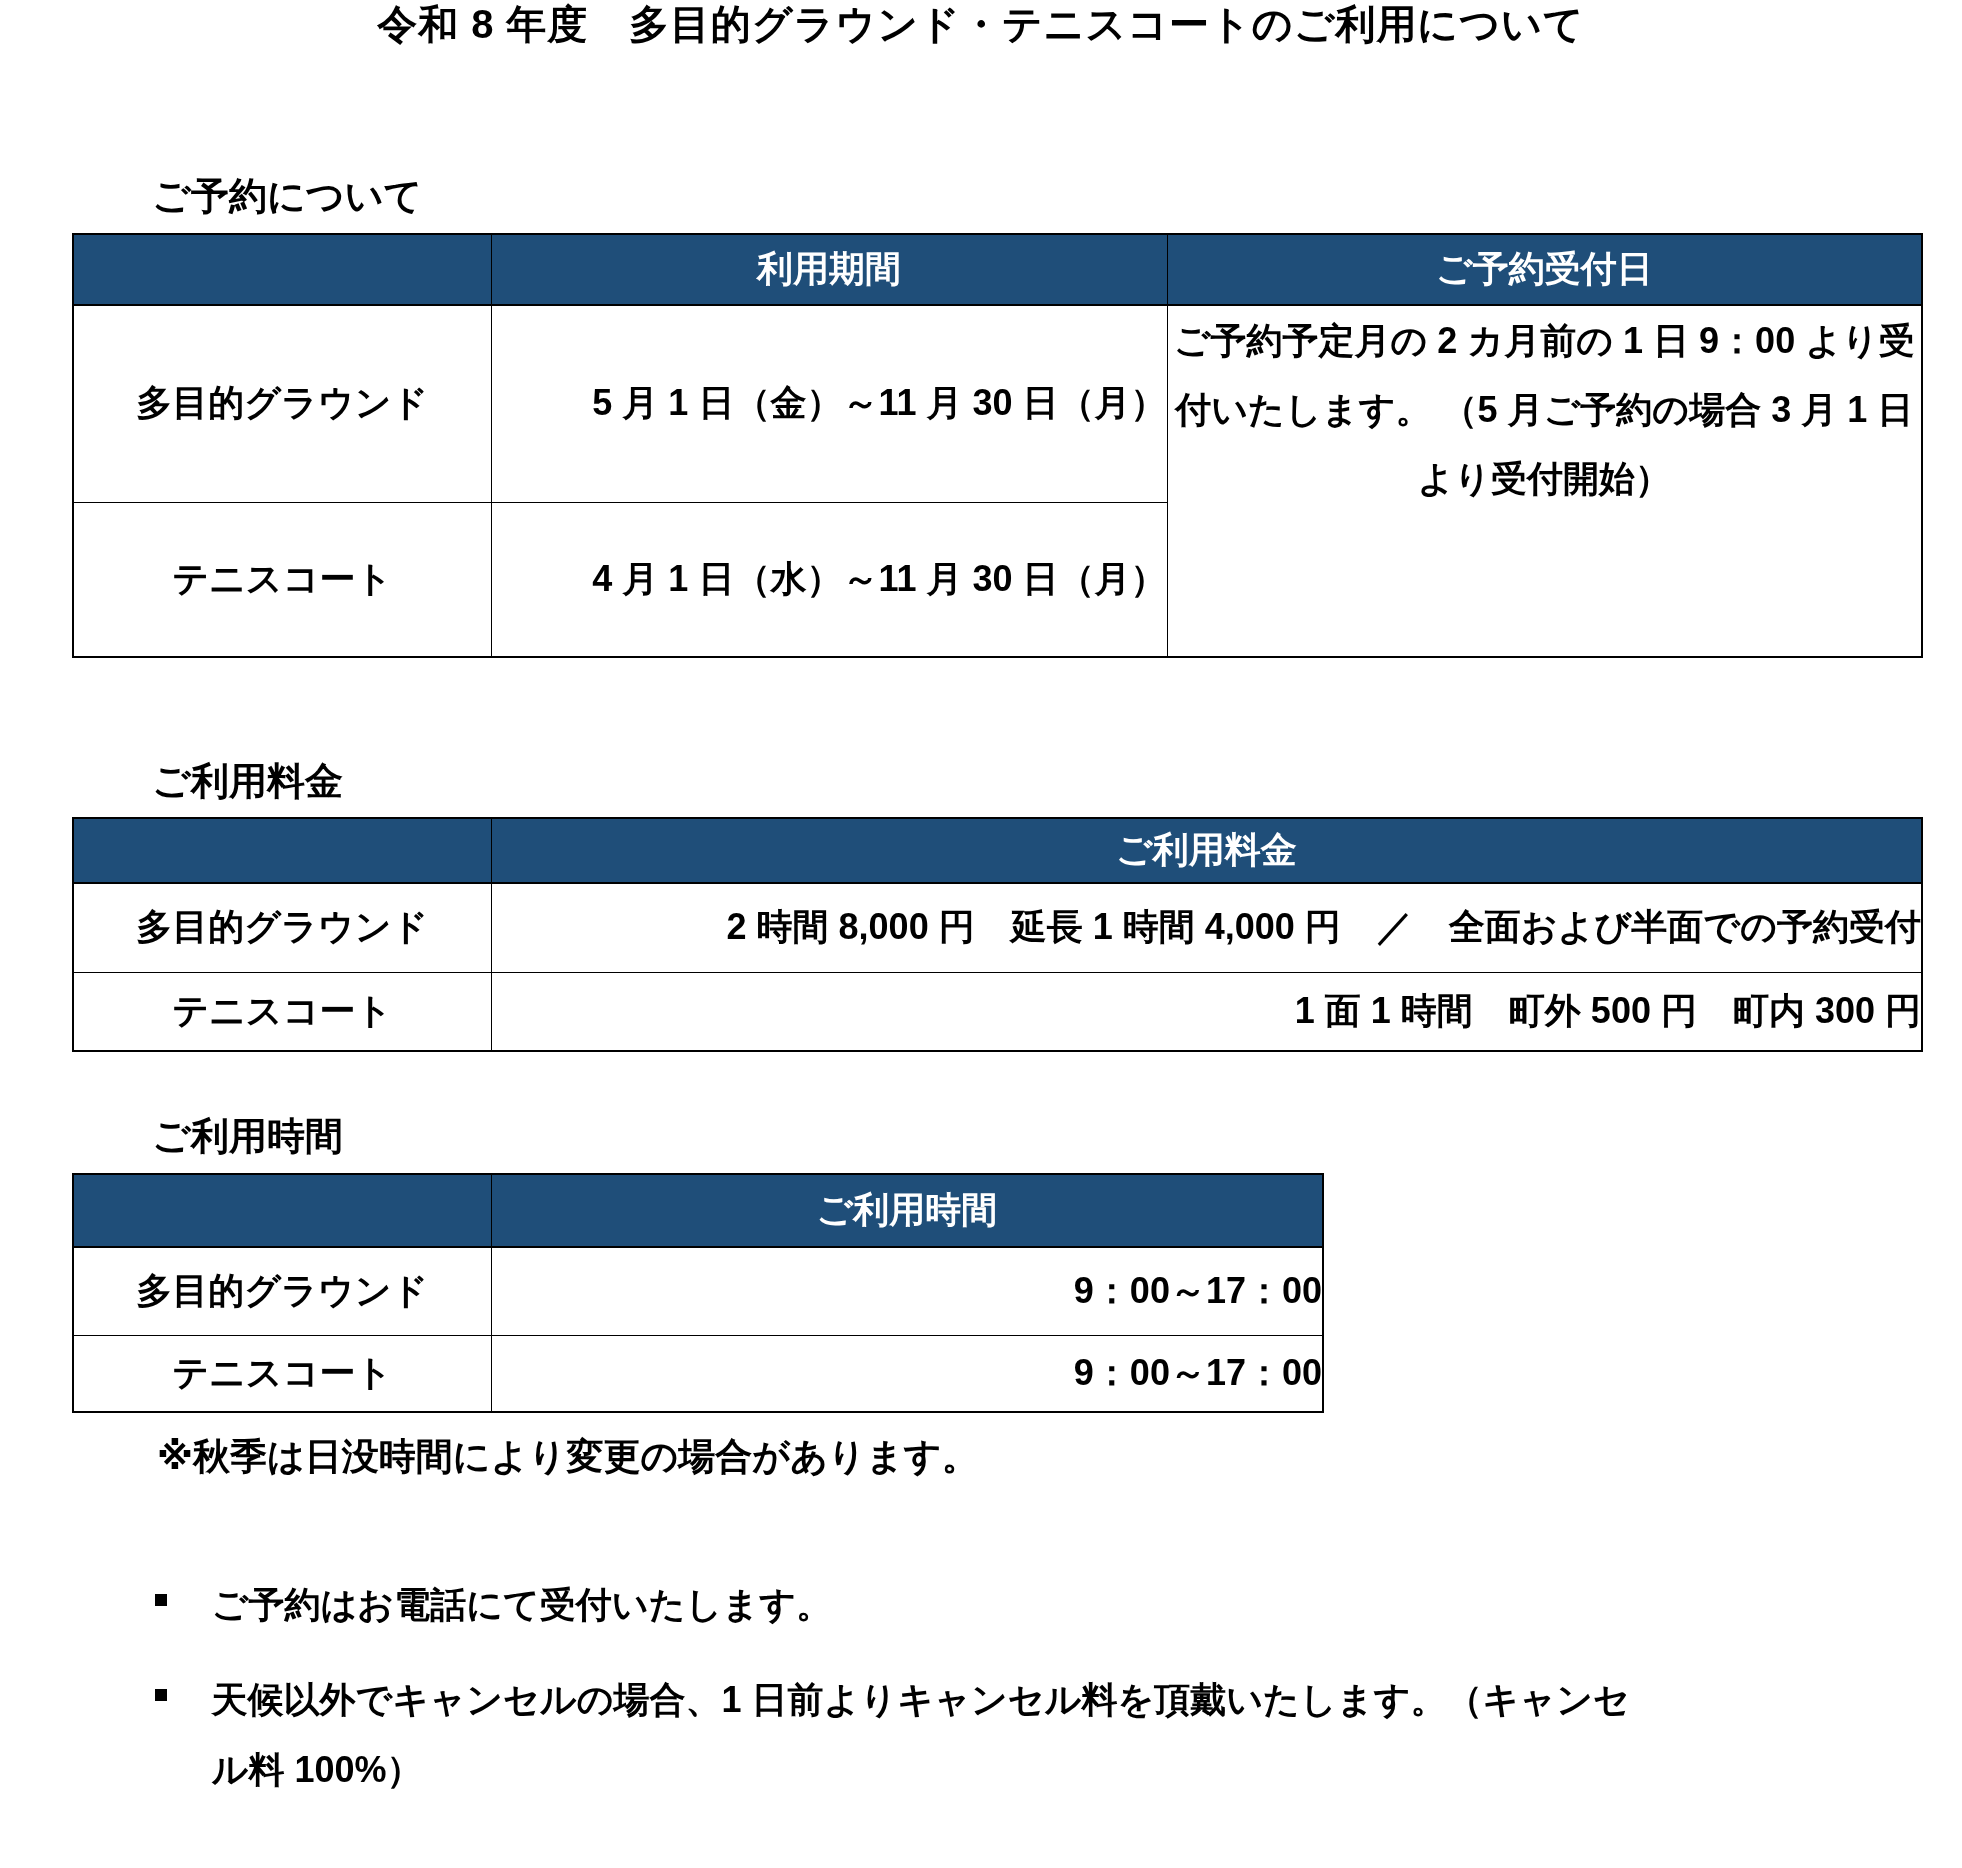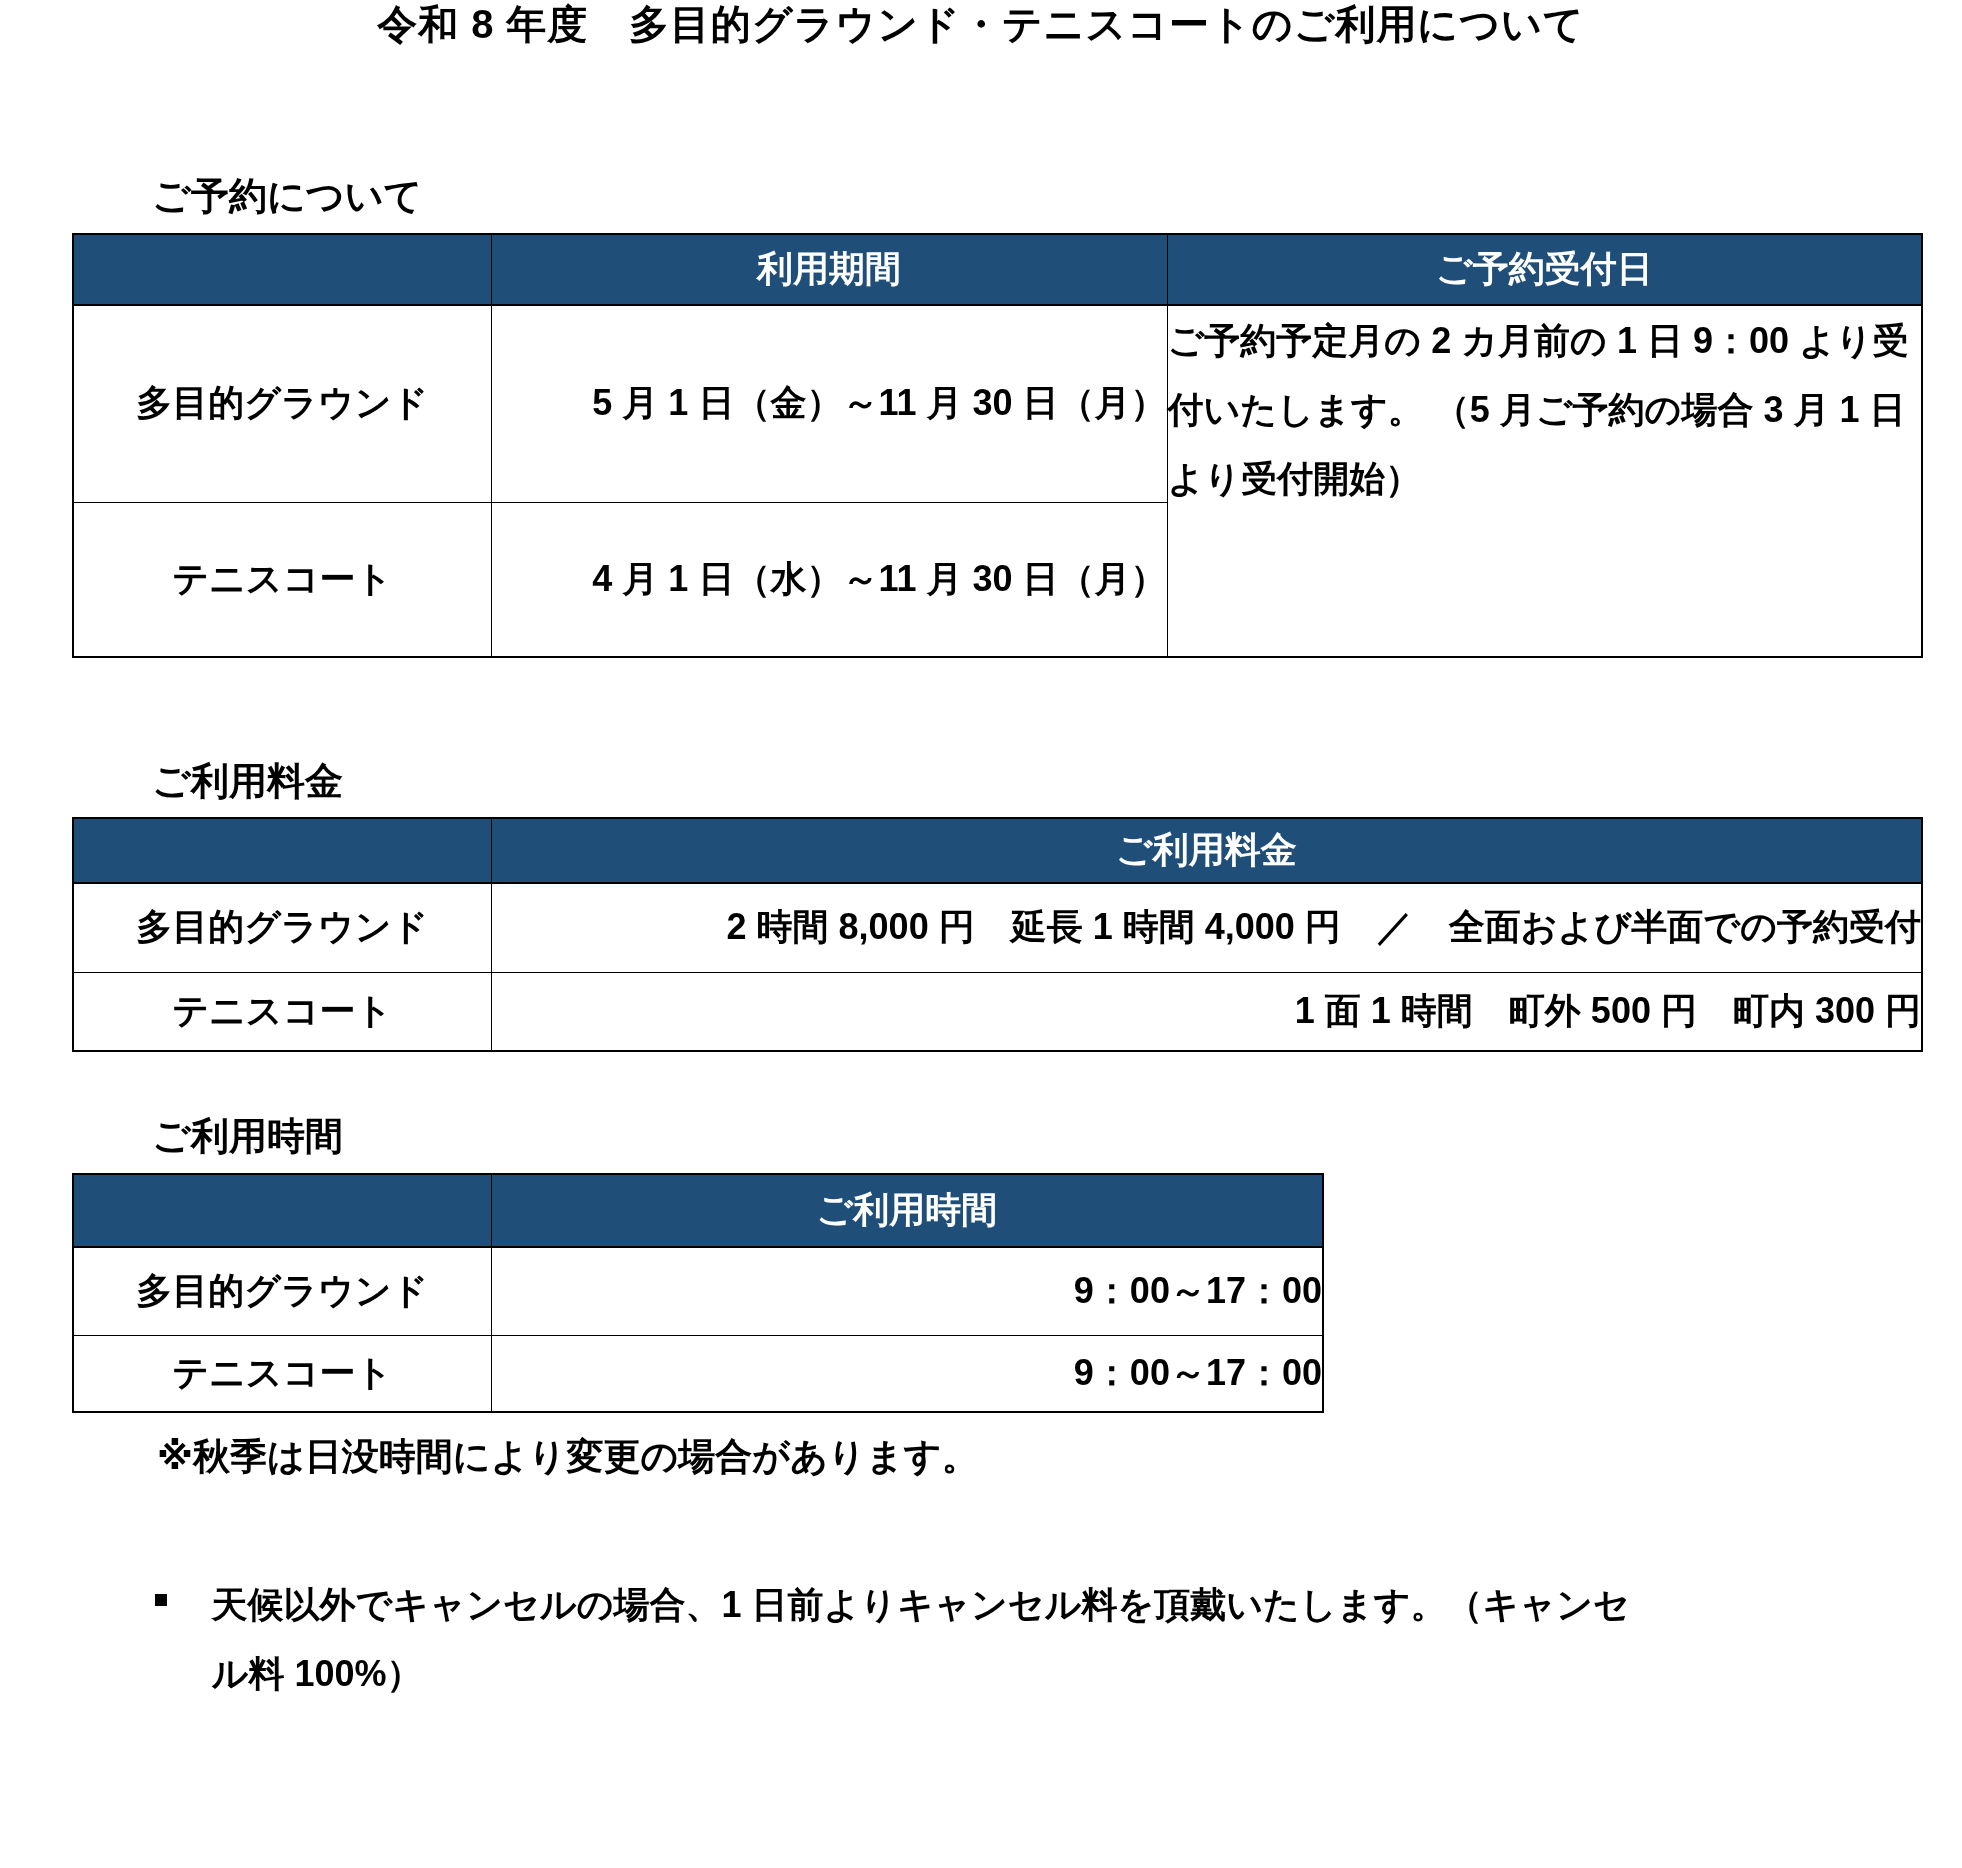--- a/index.html
+++ b/index.html
@@ -30,21 +30,21 @@
   table.doc-table td{
     border:1.9px solid #000;padding:0;font-size:36px;
   }
   table.doc-table thead th{
     background:#1F4E79;color:#ffffff;text-align:center;
     border-bottom:2.8px solid #000;font-weight:bold;
   }
   td.facility-cell{padding-left:18.6px;vertical-align:middle;text-align:center;}
   td.value-cell{padding-left:18.6px;vertical-align:middle;text-align:right;}
   td.reception-cell{
-    padding:11.2px 15px 0 18.6px;vertical-align:top;text-align:left;
+    padding:11.2px 15px 0 18.6px;vertical-align:top;text-align:center;
     line-height:1.92;
   }
 
   
   .t-reservation tr.hdr{height:71px;}
   .t-reservation tr.r1{height:198px;}
   .t-reservation tr.r2{height:154px;}
   .t-fees tr.hdr{height:65px;}
   .t-fees tr.r1{height:89px;}
   .t-fees tr.r2{height:79px;}
@@ -152,18 +152,22 @@
         <td class="value-cell">9：00～17：00</td>
       </tr>
     </tbody>
   </table>
 
   <div class="table-note">※秋季は日没時間により変更の場合があります。</div>
 
   <div class="remarks">
     <div class="remark-item">
       <span class="bullet-square"></span>
+      <span class="remark-text">ご予約はお電話にて受付いたします。</span>
+    </div>
+    <div class="remark-item">
+      <span class="bullet-square"></span>
       <span class="remark-text">天候以外でキャンセルの場合、1 日前よりキャンセル料を頂戴いたします。（キャンセル料 100%）</span>
     </div>
   </div>
 
 </div>
 
 
 </body></html>

